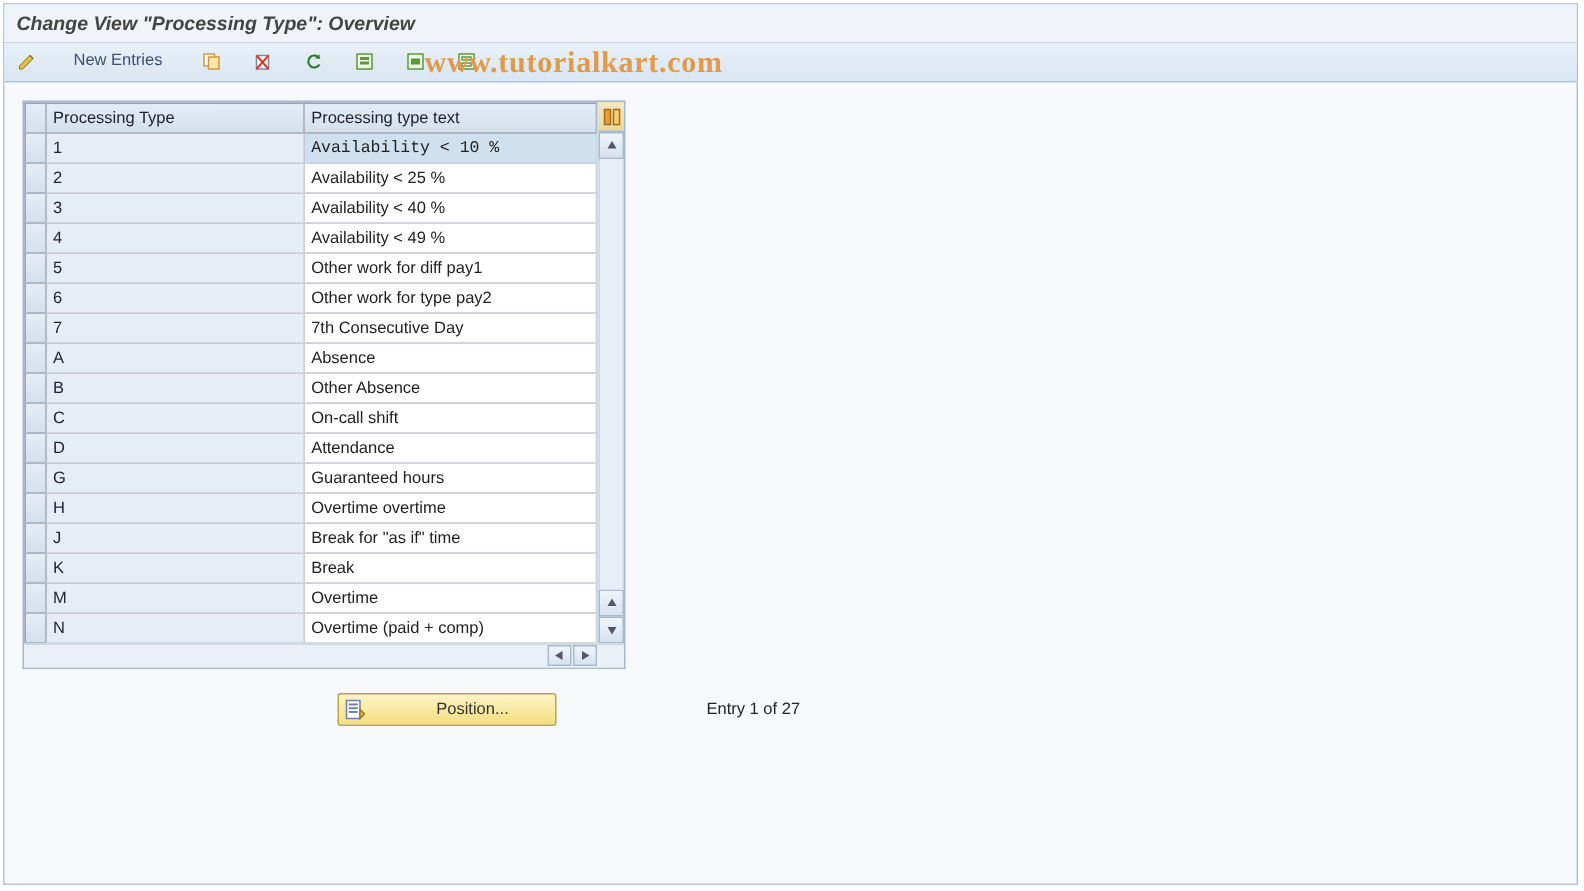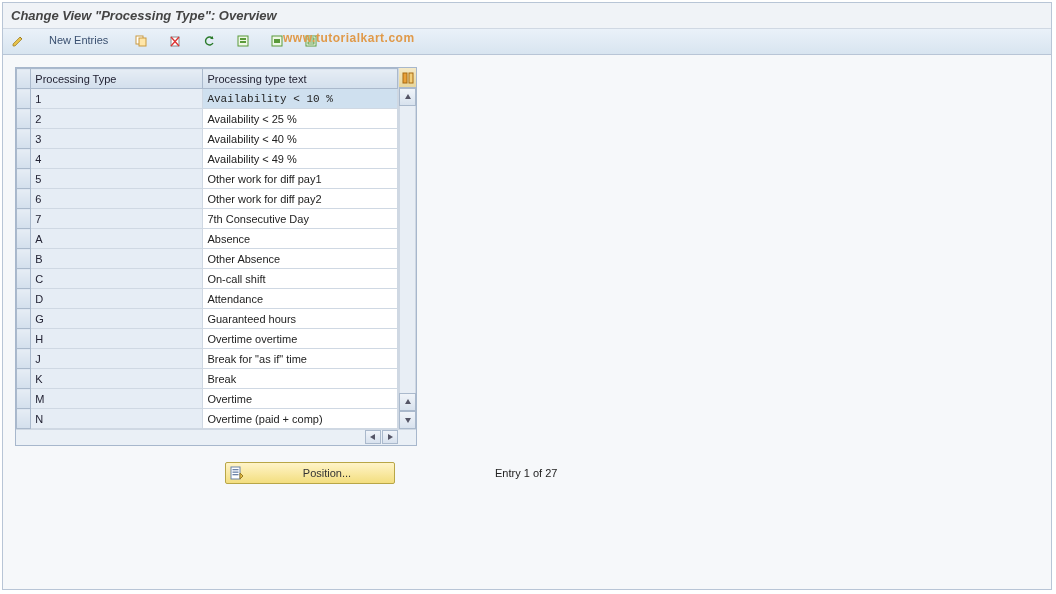--- a/index.html
+++ b/index.html
@@ -49,24 +49,24 @@
       font-size: 11px;
       color: #3a5070;
       padding: 2px 6px;
       cursor: pointer;
       margin-right: 2px;
     }
     .watermark {
       position: absolute;
       left: 280px;
       top: 2px;
-      font-size: 12px;
+      font-size: 20px;
       font-weight: bold;
       color: #e09a4a;
-      font-family: Liberation Sans, sans-serif;
+      font-family: Liberation Serif, serif;
       letter-spacing: 0.5px;
     }
 
     .content {
       padding: 12px;
     }
     .table-wrap {
       border: 1px solid #a7b7cc;
       width: 402px;
       background: #eaf0f6;
@@ -168,21 +168,21 @@
     }
 
     .footer-row {
       margin-top: 16px;
       display: flex;
       align-items: center;
       width: 700px;
     }
     .position-btn {
       margin-left: 210px;
-      width: 170px;
+      width: 146px;
       height: 22px;
       background: linear-gradient(#fff4c8, #f3de7f);
       border: 1px solid #b8a647;
       border-radius: 2px;
       display: flex;
       align-items: center;
       gap: 16px;
       cursor: pointer;
       font-size: 11px;
       color: #333;
@@ -289,21 +289,21 @@
                 <td class="col-text">Availability &lt; 49 %</td>
               </tr>
               <tr>
                 <td class="rowhead"></td>
                 <td class="col-type">5</td>
                 <td class="col-text">Other work for diff pay1</td>
               </tr>
               <tr>
                 <td class="rowhead"></td>
                 <td class="col-type">6</td>
-                <td class="col-text">Other work for diff pay2</td>
+                <td class="col-text">Other work for type pay2</td>
               </tr>
               <tr>
                 <td class="rowhead"></td>
                 <td class="col-type">7</td>
                 <td class="col-text">7th Consecutive Day</td>
               </tr>
               <tr>
                 <td class="rowhead"></td>
                 <td class="col-type">A</td>
                 <td class="col-text">Absence</td>

